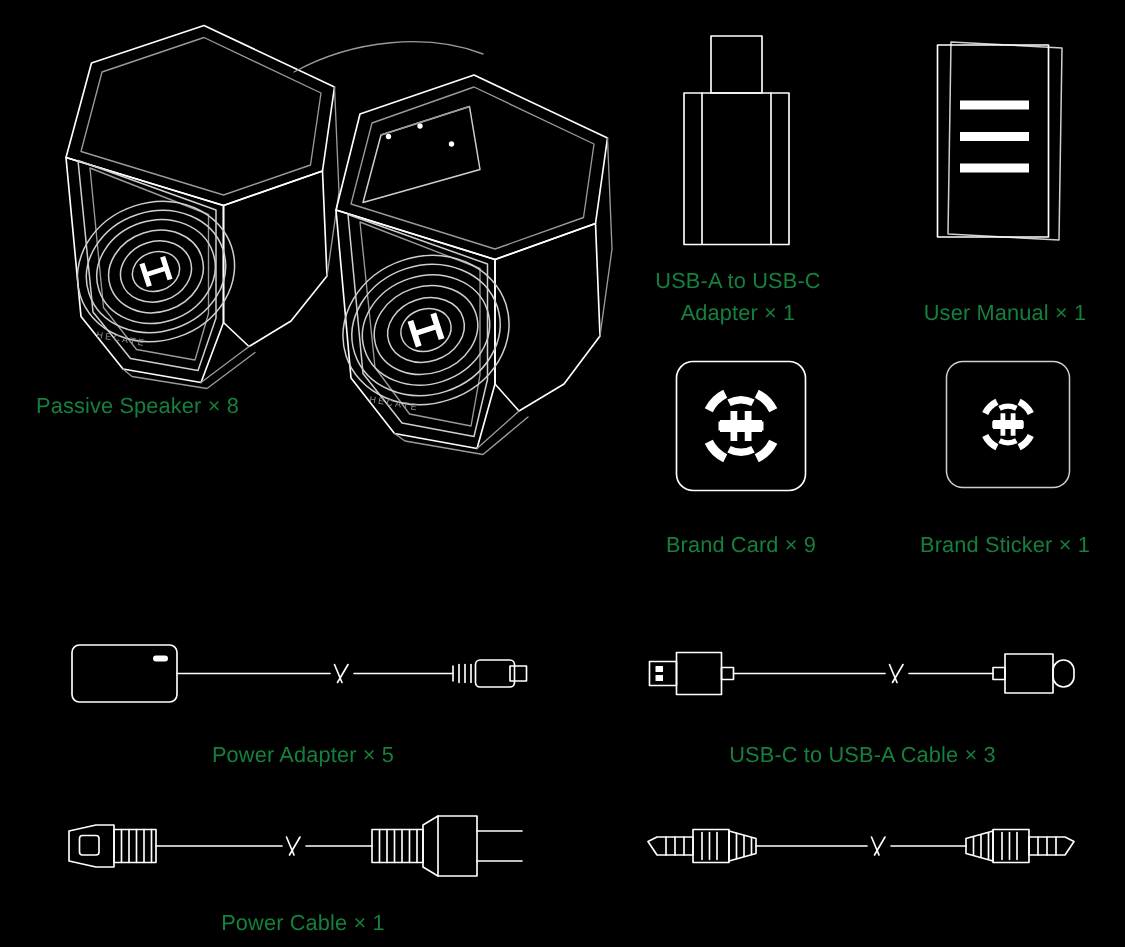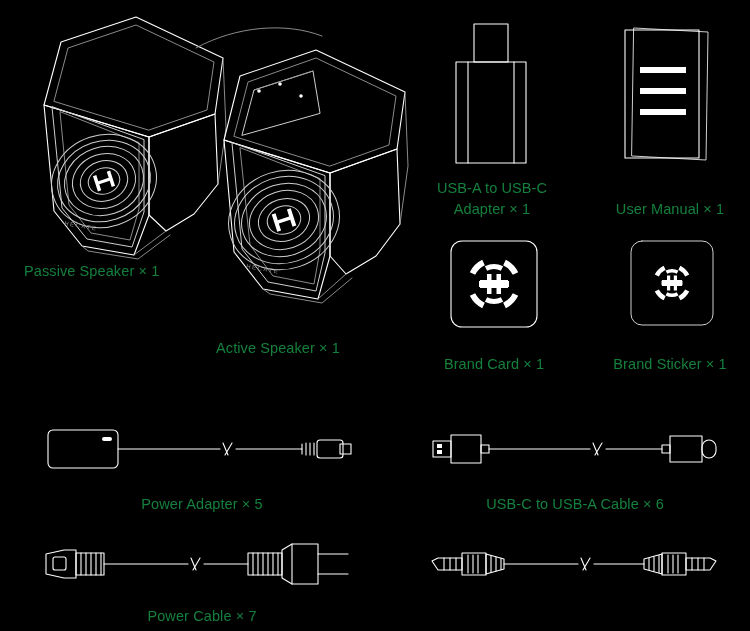--- a/index.html
+++ b/index.html
@@ -101,21 +101,21 @@
       </g>
 
       <g transform="translate(86,175) rotate(-18)">
         <path class="fill-w" d="M-9 -8 L-5.5 -8 L-5.5 -1.6 L5.5 -1.6 L5.5 -8 L9 -8 L9 8 L5.5 8 L5.5 1.6 L-5.5 1.6 L-5.5 8 L-9 8 Z"></path>
       </g>
 
       <text class="brandtxt" transform="translate(46,219) rotate(10)">HECATE</text>
     </svg>
   </div>
 
-  <div class="caption left" style="left:24px; top:261px; width:220px;">Passive Speaker × 1</div>
+  <div class="caption left" style="left:24px; top:261px; width:220px;">Passive Speaker × 8</div>
 
   <div class="item" style="left:196px; top:28px;">
     <svg width="240" height="290" viewBox="0 0 240 290">
 
       <path class="ln-faint" d="M0 20 C40 -2 90 -6 126 8"></path>
 
       <path class="ln" d="M28 112 L44 48 L120 22 L209 64 L201 121 L134 145 Z"></path>
       <path class="ln-faint" d="M38 108 L52 54 L120 30 L200 68 L193 117 L134 138 Z"></path>
 
       <path class="ln-dim" d="M46 107 L58 62 L117 43 L124 85 Z"></path>
@@ -141,21 +141,20 @@
         <ellipse cx="0" cy="0" rx="26" ry="21"></ellipse>
         <ellipse cx="0" cy="0" rx="17" ry="14"></ellipse>
       </g>
       <g transform="translate(88,192) rotate(-18)">
         <path class="fill-w" d="M-10 -9 L-6 -9 L-6 -1.8 L6 -1.8 L6 -9 L10 -9 L10 9 L6 9 L6 1.8 L-6 1.8 L-6 9 L-10 9 Z"></path>
       </g>
       <text class="brandtxt" transform="translate(50,240) rotate(10)">HECATE</text>
     </svg>
   </div>
 
-  <div class="caption" style="left:158px; top:338px; width:240px;">Active Speaker × 1</div>
 
   <div class="item" style="left:452px; top:22px;">
     <svg width="80" height="146" viewBox="0 0 80 146">
       <rect class="ln" x="22" y="2" width="34" height="38"></rect>
       <rect class="ln" x="4" y="40" width="70" height="101"></rect>
       <path class="ln" d="M16 40 L16 141"></path>
       <path class="ln" d="M62 40 L62 141"></path>
     </svg>
   </div>
 
@@ -193,21 +192,21 @@
           <path d="M -8 -15.5 A 17.5 17.5 0 0 1 8 -15.5"></path>
           <path d="M 8 15.5 A 17.5 17.5 0 0 1 -8 15.5"></path>
         </g>
 
         <path class="fill-w" d="M-14 -4 L-7 -4 L-7 -10 L-2.5 -10 L-2.5 -4 L2.5 -4 L2.5 -10 L7 -10 L7 -4 L14 -4 L14 4 L7 4 L7 10 L2.5 10 L2.5 4 L-2.5 4 L-2.5 10 L-7 10 L-7 4 L-14 4 Z"></path>
         <rect class="fill-w" x="-15" y="-3" width="30" height="6"></rect>
       </g>
     </svg>
   </div>
 
-  <div class="caption" style="left:412px; top:354px; width:164px;">Brand Card × 1</div>
+  <div class="caption" style="left:412px; top:354px; width:164px;">Brand Card × 9</div>
 
   <div class="item" style="left:628px; top:238px;">
     <svg width="88" height="92" viewBox="0 0 88 92">
       <rect class="ln-dim" x="3" y="3" width="82" height="84" rx="11" ry="11"></rect>
       <g transform="translate(44,45)">
         <g fill="none" stroke="#ffffff" stroke-width="4.5" stroke-linecap="butt">
           <path d="M -15.2 -7.4 A 17 17 0 0 1 -7.4 -15.2"></path>
           <path d="M 7.4 -15.2 A 17 17 0 0 1 15.2 -7.4"></path>
           <path d="M 15.2 7.4 A 17 17 0 0 1 7.4 15.2"></path>
           <path d="M -7.4 15.2 A 17 17 0 0 1 -15.2 7.4"></path>
@@ -265,21 +264,21 @@
       <path class="ln" d="M163 19 L168 31 M165 31 L172 19"></path>
 
       <rect class="ln" x="232" y="21" width="8" height="8"></rect>
 
       <rect class="ln" x="240" y="12" width="32" height="26"></rect>
 
       <rect class="ln" x="272" y="16" width="14" height="18" rx="7" ry="7"></rect>
     </svg>
   </div>
 
-  <div class="caption" style="left:452px; top:494px; width:246px;">USB-C to USB-A Cable × 6</div>
+  <div class="caption" style="left:452px; top:494px; width:246px;">USB-C to USB-A Cable × 3</div>
 
   <div class="item" style="left:40px; top:540px;">
     <svg width="310" height="48" viewBox="0 0 310 48">
 
       <path class="ln" d="M6 14 L24 10 L36 10 L36 38 L24 38 L6 34 Z"></path>
       <rect class="ln" x="13" y="17" width="13" height="13" rx="2" ry="2"></rect>
 
       <rect class="ln" x="36" y="13" width="28" height="22"></rect>
       <g class="ln">
         <path d="M41 13 L41 35"></path>
@@ -304,21 +303,21 @@
       </g>
 
       <path class="ln" d="M242 10 L252 4 L278 4 L278 44 L252 44 L242 38 Z"></path>
       <path class="ln" d="M252 4 L252 44"></path>
 
       <path class="ln" d="M278 14 L308 14"></path>
       <path class="ln" d="M278 34 L308 34"></path>
     </svg>
   </div>
 
-  <div class="caption" style="left:82px; top:606px; width:240px;">Power Cable × 7</div>
+  <div class="caption" style="left:82px; top:606px; width:240px;">Power Cable × 1</div>
 
   <div class="item" style="left:428px; top:540px;">
     <svg width="294" height="48" viewBox="0 0 294 48">
 
       <path class="ln" d="M4 21 L10 18 L34 18 L34 30 L10 30 Z"></path>
       <g class="ln">
         <path d="M16 18 L16 30"></path>
         <path d="M22 18 L22 30"></path>
         <path d="M28 18 L28 30"></path>
       </g>

